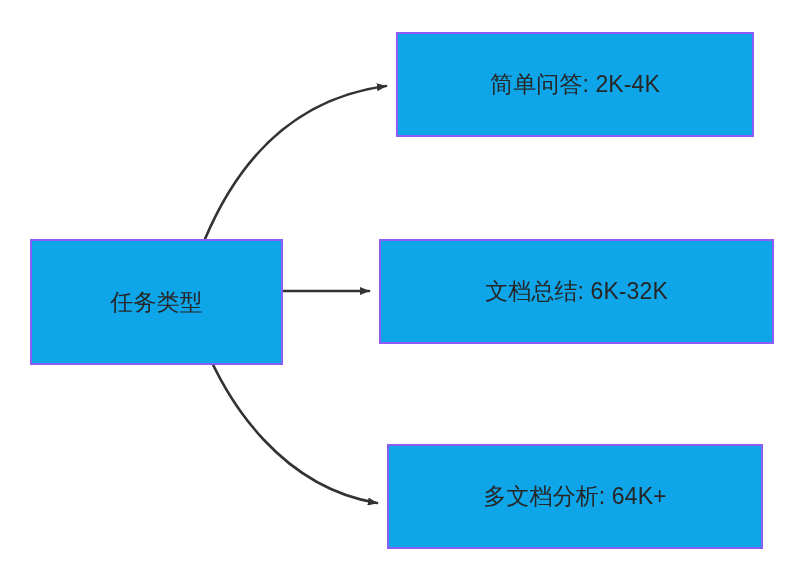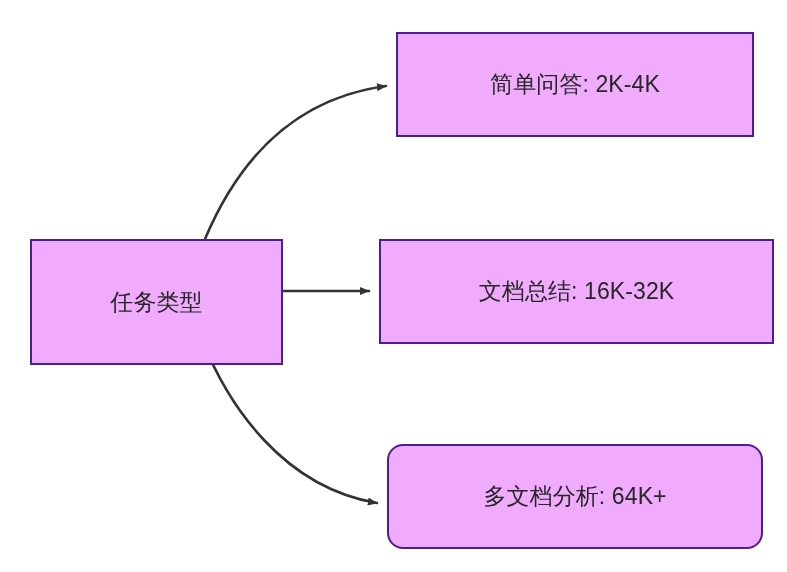--- a/index.html
+++ b/index.html
@@ -22,22 +22,22 @@
   #edge-layer {
     position: absolute;
     left: 0;
     top: 0;
     width: 787px;
     height: 572px;
   }
   .node {
     position: absolute;
     box-sizing: border-box;
-    background: #f0abfc;
-    border: 2px solid #4c1d95;
+    background: #0ea5e9;
+    border: 2px solid #8b5cf6;
     display: flex;
     align-items: center;
     justify-content: center;
     text-align: center;
   }
   .node-label {
     font-size: 23px;
     line-height: 1.25;
     color: #262626;
     letter-spacing: 0.1px;
@@ -61,21 +61,20 @@
     left: 379px;
     top: 239px;
     width: 395px;
     height: 105px;
   }
   #node-multi-doc {
     left: 387px;
     top: 444px;
     width: 376px;
     height: 105px;
-    border-radius: 16px;
   }
 </style>
 </head>
 <body>
 
 <div id="diagram-canvas">
 
   <svg id="edge-layer" viewBox="0 0 787 572" width="787" height="572" xmlns="http://www.w3.org/2000/svg">
     <defs>
       <marker id="arrowhead" markerWidth="10" markerHeight="8" refX="9.2" refY="4" orient="auto" markerUnits="userSpaceOnUse">
@@ -92,20 +91,20 @@
 
   <div class="node" id="node-source">
     <span class="node-label">任务类型</span>
   </div>
 
   <div class="node" id="node-simple-qa">
     <span class="node-label">简单问答: 2K-4K</span>
   </div>
 
   <div class="node" id="node-doc-summary">
-    <span class="node-label">文档总结: 16K-32K</span>
+    <span class="node-label">文档总结: 6K-32K</span>
   </div>
 
   <div class="node" id="node-multi-doc">
     <span class="node-label">多文档分析: 64K+</span>
   </div>
 
 </div>
 
 </body></html>

